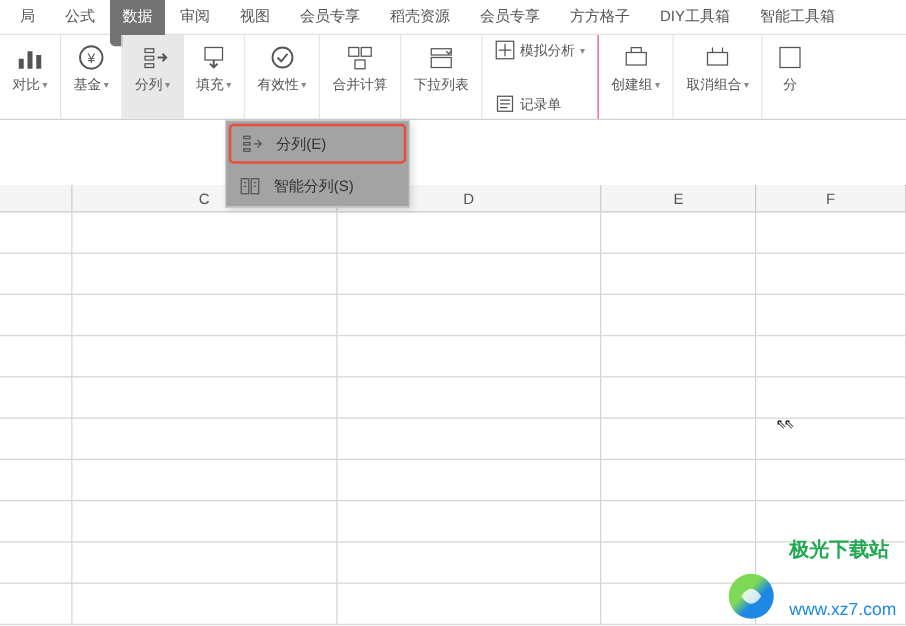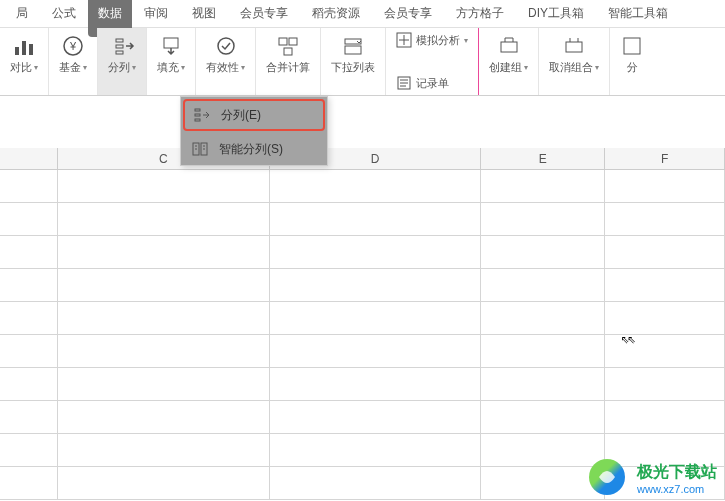--- a/index.html
+++ b/index.html
@@ -32,21 +32,21 @@
 .grid { }
 .row { display: flex; height: 33px; }
 .cell { border-right: 1px solid #d5d5d5; border-bottom: 1px solid #d5d5d5; }
 .w0 { width: 58px; } .w1 { width: 212px; } .w2 { width: 212px; } .w3 { width: 124px; } .w4 { width: 120px; }
 
 .cursor { position: absolute; left: 621px; top: 330px; font-size: 14px; color: #000; pointer-events: none; font-family: monospace; letter-spacing: -2px; }
 
 .watermark { position: absolute; right: 8px; bottom: 6px; display: flex; align-items: flex-end; gap: 12px; }
 .wm-logo { width: 36px; height: 36px; border-radius: 50%; background: linear-gradient(135deg, #7ed957 40%, #1e88e5 60%); display: flex; align-items: center; justify-content: center; }
 .wm-txt1 { color: #22a852; font-size: 16px; font-weight: bold; }
-.wm-txt2 { color: #1e88e5; font-size: 11px; }
+.wm-txt2 { color: #1e88e5; font-size: 14px; margin-top: 28px; }
 </style>
 </head>
 <body>
 
 <div class="tabs">
   <div class="tab">局</div>
   <div class="tab">公式</div>
   <div class="tab active">数据</div>
   <div class="tab">审阅</div>
   <div class="tab">视图</div>

